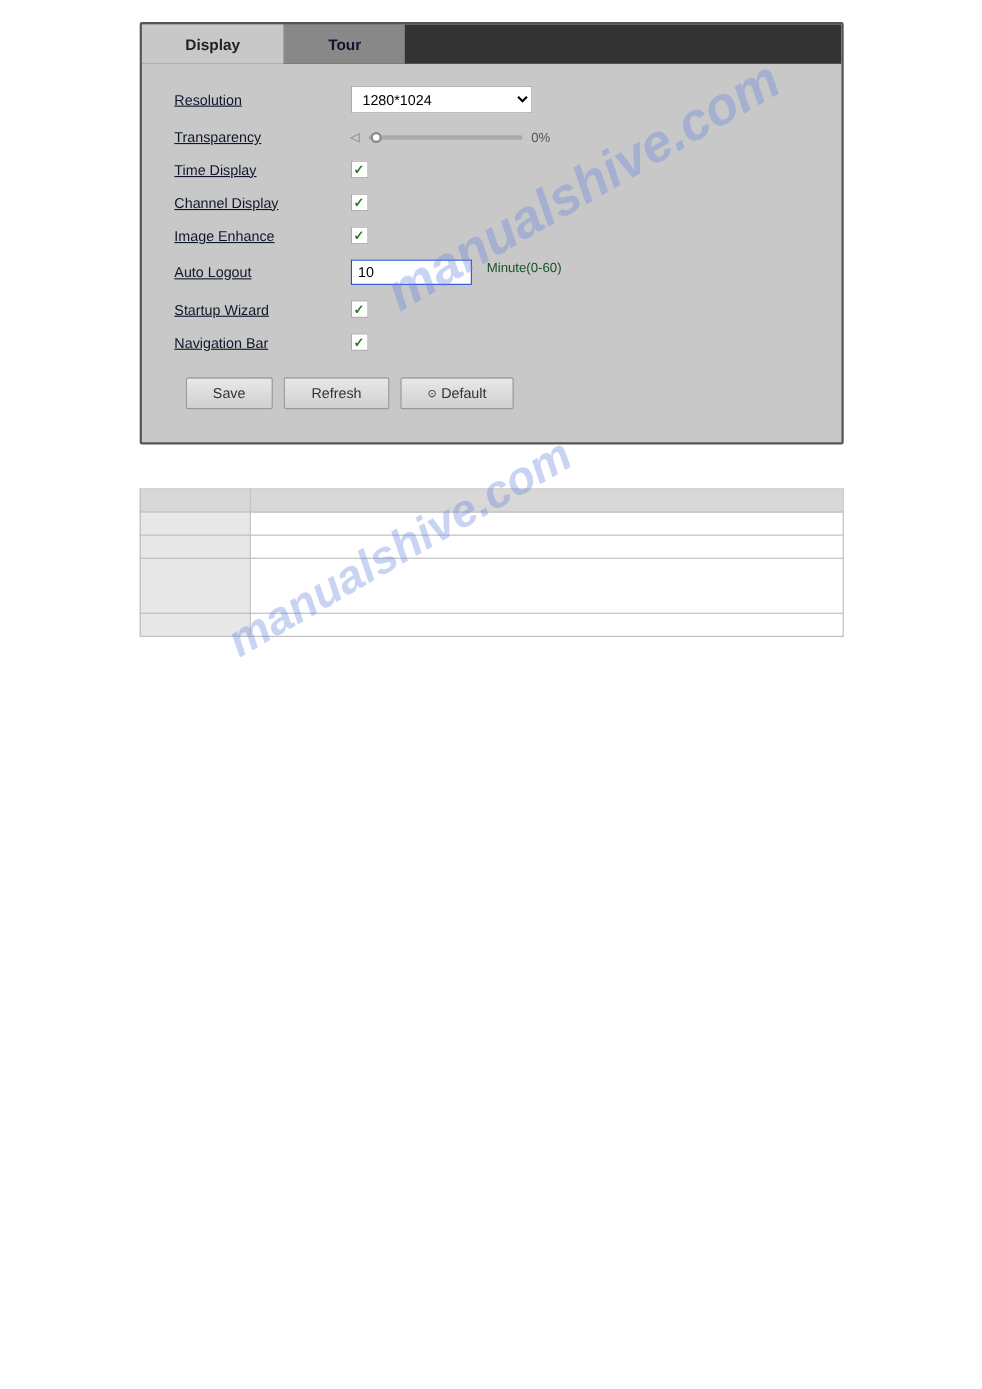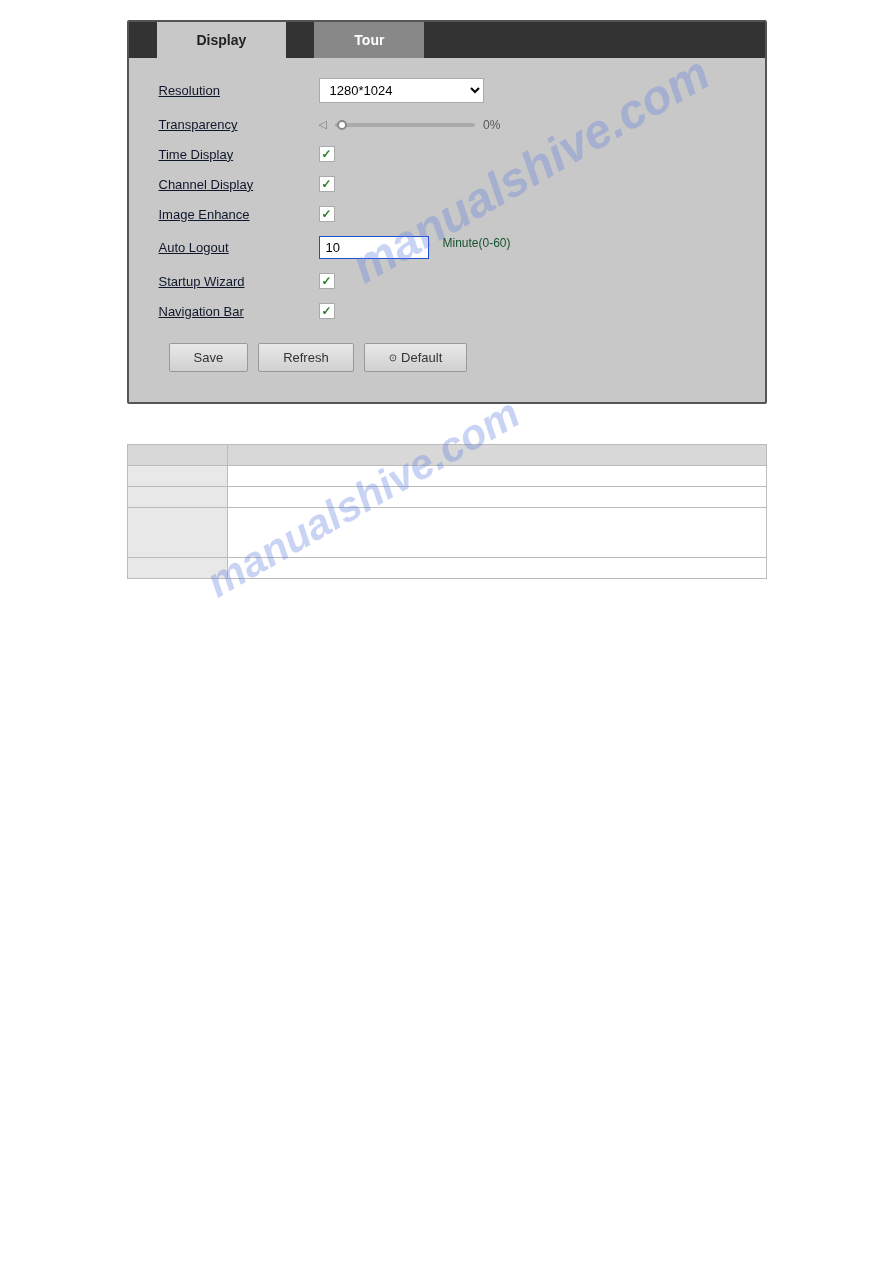--- a/index.html
+++ b/index.html
@@ -34,31 +34,30 @@
       display: flex;
       background: #333;
     }
 
     .tab {
       padding: 10px 40px;
       font-size: 14px;
       font-weight: bold;
       cursor: pointer;
       color: #333;
-      margin-left: 28px;
     }
 
     .tab.active {
       background: #c8c8c8;
       color: #222;
     }
 
     .tab.inactive {
       background: #888;
-      color: #ffffff;
+      color: #0f172a;
     }
 
     .panel-body {
       padding: 20px 30px 30px 30px;
     }
 
     .form-row {
       display: flex;
       align-items: center;
       margin-bottom: 14px;

